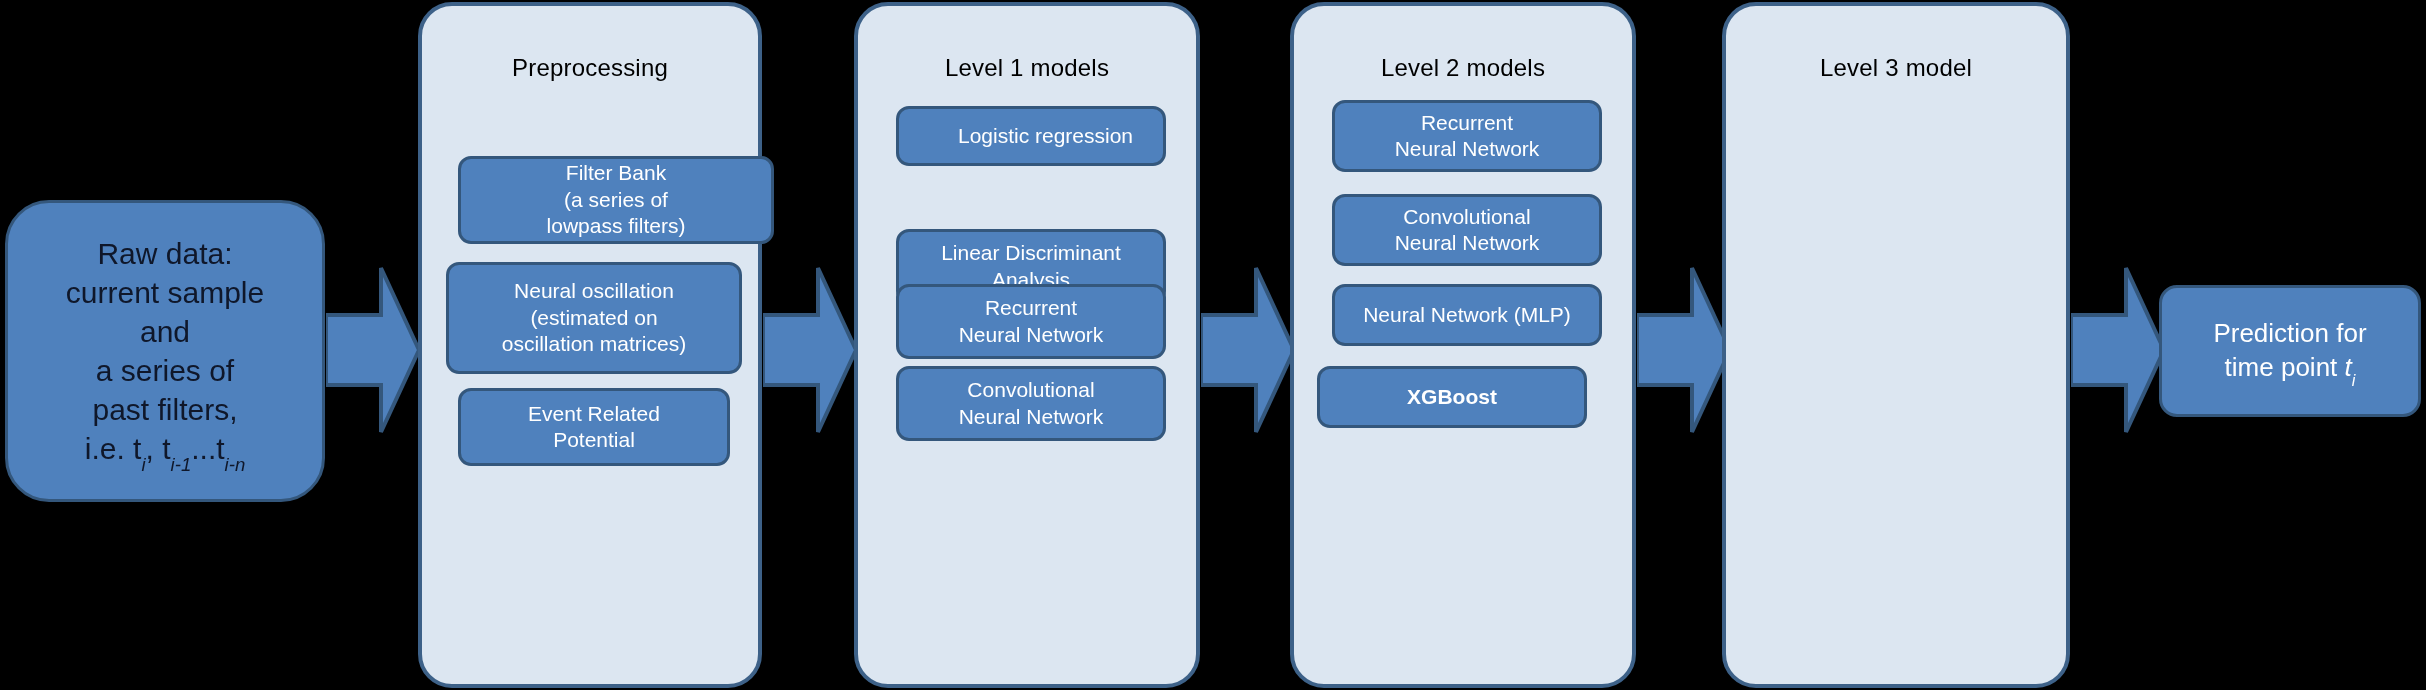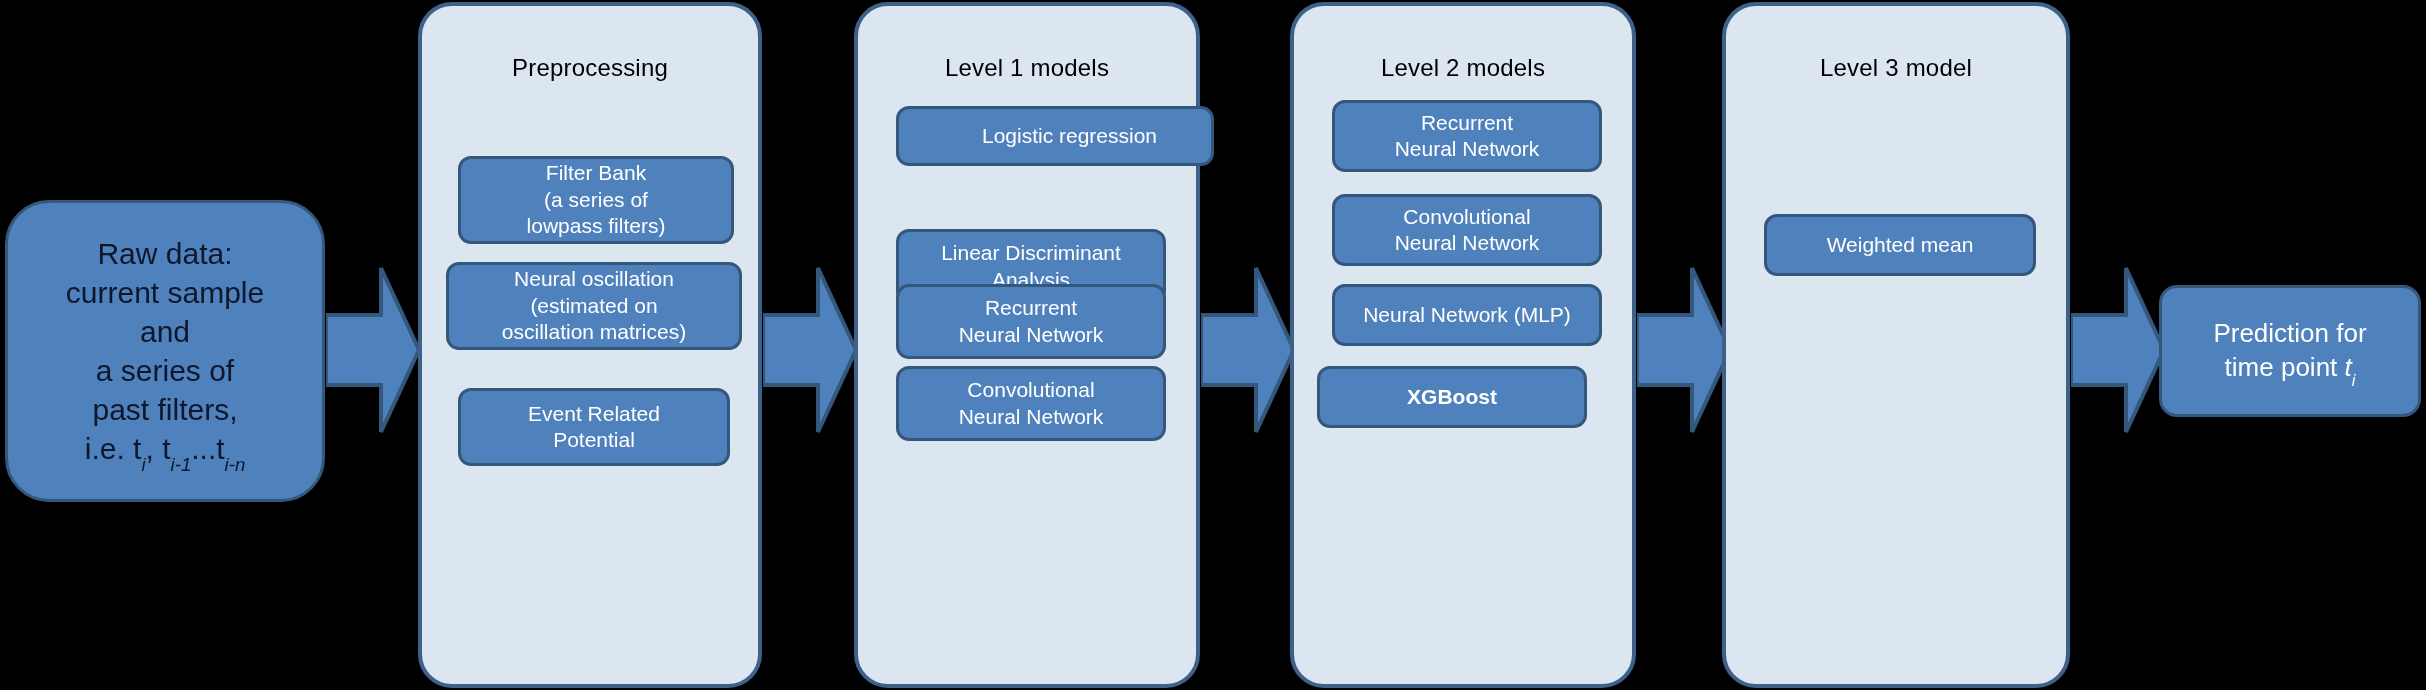--- a/index.html
+++ b/index.html
@@ -48,29 +48,29 @@
 
 <div class="arrow" style="left:326px;top:263px;width:96px;height:174px;">
   <svg viewBox="0 0 96 174" preserveAspectRatio="none">
     <polygon points="0,52 55,52 55,5 93,87 55,169 55,122 0,122" fill="#4f81bd" stroke="#34577c" stroke-width="4"></polygon>
   </svg>
 </div>
 
 <div class="stage" style="left:418px;top:2px;width:344px;height:686px;">
   <div class="stage-title" style="top:48px;">Preprocessing</div>
 
-  <div class="mbox" style="left:36px;top:150px;width:276px;height:88px;">
+  <div class="mbox" style="left:36px;top:150px;width:316px;height:88px;">
     <div>
       <div>Filter Bank</div>
       <div>(a series of</div>
       <div>lowpass filters)</div>
     </div>
   </div>
 
-  <div class="mbox" style="left:24px;top:256px;width:296px;height:88px;">
+  <div class="mbox" style="left:24px;top:256px;width:296px;height:112px;">
     <div>
       <div>Neural oscillation</div>
       <div>(estimated on</div>
       <div>oscillation matrices)</div>
     </div>
   </div>
 
   <div class="mbox" style="left:36px;top:382px;width:272px;height:78px;">
     <div>
       <div>Event Related</div>
@@ -81,21 +81,21 @@
 
 <div class="arrow" style="left:763px;top:263px;width:96px;height:174px;">
   <svg viewBox="0 0 96 174" preserveAspectRatio="none">
     <polygon points="0,52 55,52 55,5 93,87 55,169 55,122 0,122" fill="#4f81bd" stroke="#34577c" stroke-width="4"></polygon>
   </svg>
 </div>
 
 <div class="stage" style="left:854px;top:2px;width:346px;height:686px;">
   <div class="stage-title" style="top:48px;">Level 1 models</div>
 
-  <div class="mbox" style="left:38px;top:100px;width:318px;height:60px;padding-left:29px;">
+  <div class="mbox" style="left:38px;top:100px;width:270px;height:60px;padding-left:29px;">
     <div>
       <div>Logistic regression</div>
     </div>
   </div>
 
   <div class="mbox" style="left:38px;top:187px;width:270px;height:75px;margin-top:36px;">
     <div>
       <div>Linear Discriminant</div>
       <div>Analysis</div>
     </div>
@@ -154,25 +154,20 @@
 
 <div class="arrow" style="left:1637px;top:263px;width:96px;height:174px;">
   <svg viewBox="0 0 96 174" preserveAspectRatio="none">
     <polygon points="0,52 55,52 55,5 93,87 55,169 55,122 0,122" fill="#4f81bd" stroke="#34577c" stroke-width="4"></polygon>
   </svg>
 </div>
 
 <div class="stage" style="left:1722px;top:2px;width:348px;height:686px;">
   <div class="stage-title" style="top:48px;">Level 3 model</div>
 
-  <div class="mbox" style="left:38px;top:208px;width:272px;height:62px;">
-    <div>
-      <div>Weighted mean</div>
-    </div>
-  </div>
 </div>
 
 <div class="arrow" style="left:2071px;top:263px;width:96px;height:174px;">
   <svg viewBox="0 0 96 174" preserveAspectRatio="none">
     <polygon points="0,52 55,52 55,5 93,87 55,169 55,122 0,122" fill="#4f81bd" stroke="#34577c" stroke-width="4"></polygon>
   </svg>
 </div>
 
 <div class="predbox" style="left:2159px;top:285px;width:262px;height:132px;">
   <div>

